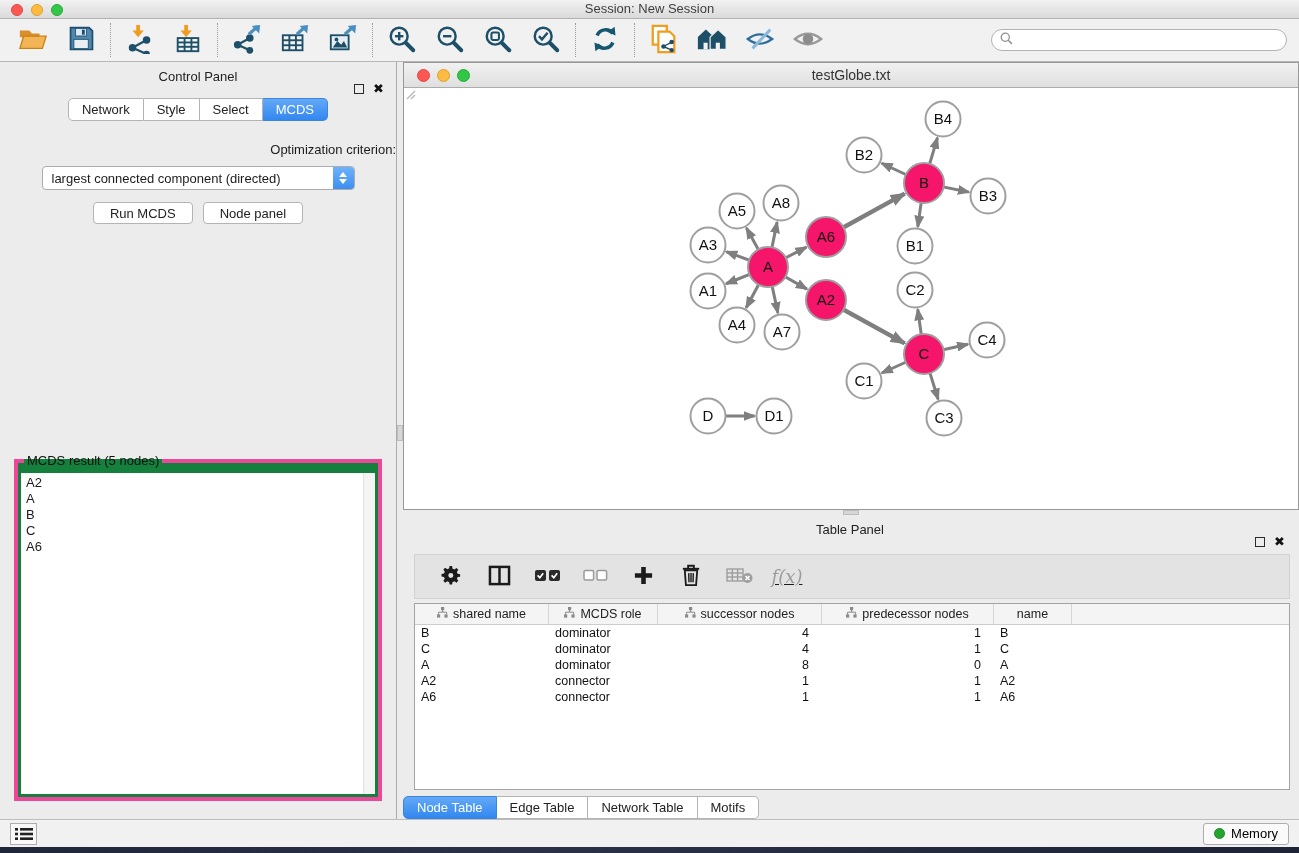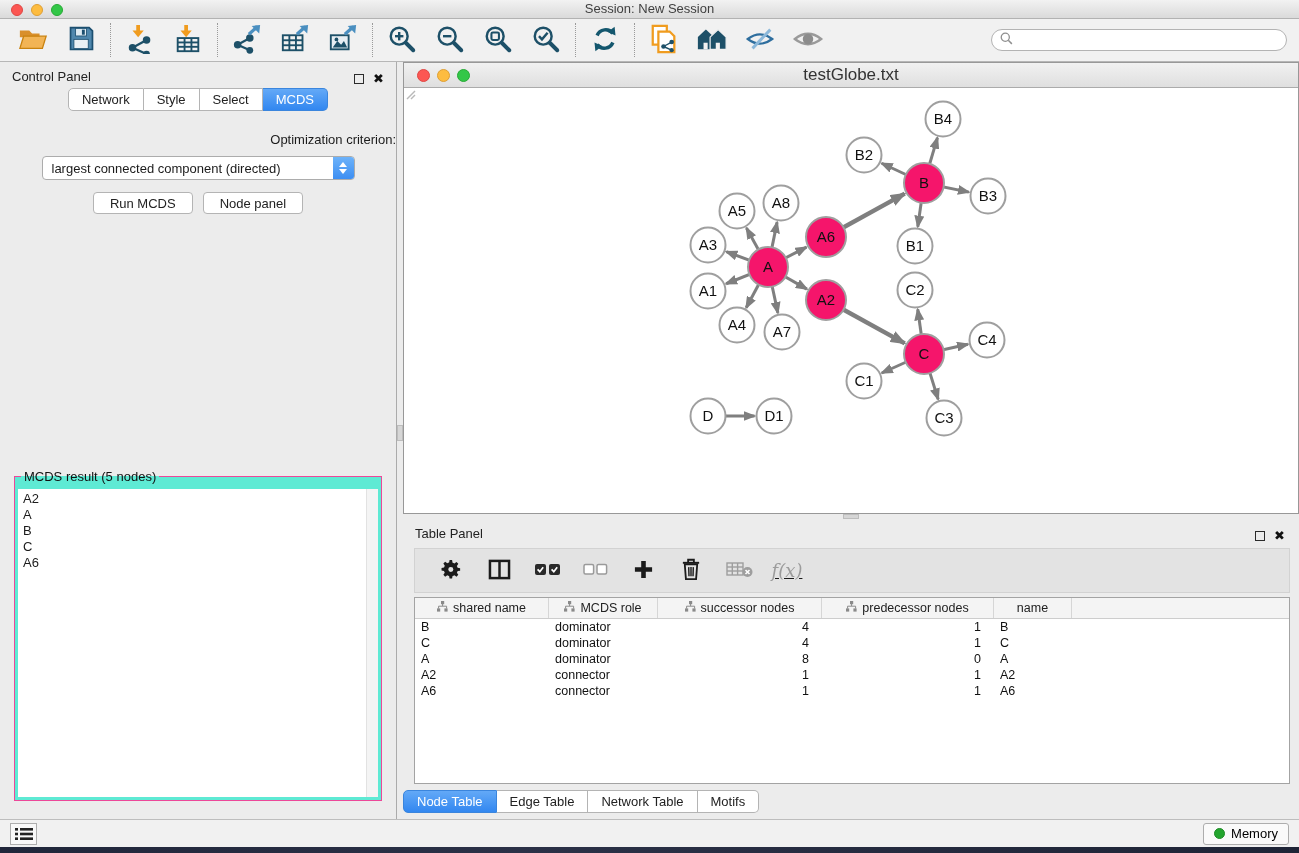--- a/index.html
+++ b/index.html
@@ -26,21 +26,21 @@
   .tsep { width:0; height:34px; border-left:1px dotted #9a9a9a; margin:0 8px; }
   .searchbox { margin-left:auto; width:296px; height:22px; border:1px solid #b3b3b3;
     border-radius:11px; background:#fff; display:flex; align-items:center; padding:0 8px; gap:5px; }
   .searchbox input { border:none; outline:none; flex:1; font-size:12px; background:transparent; }
 
   
   .main { display:flex; height:757px; }
 
   
   .cpanel { width:397px; background:#ececec; border-right:1px solid #ababab; position:relative; }
-  .panel-head { display:flex; align-items:flex-end; padding:7px 12px 4px 12px; }
+  .panel-head { display:flex; align-items:center; padding:7px 12px 4px 12px;flex-direction:column; }
   .panel-head .ptitle { font-size:13px; color:#222; }
   .panel-ctrls { margin-left:auto; display:flex; align-items:center; gap:9px; }
   .float-sq { width:10px; height:10px; border:1.6px solid #2b2b2b; display:inline-block; }
   .close-x { font-weight:bold; font-size:13px; color:#111; line-height:10px; }
 
   .seg { display:flex; justify-content:center; }
   .seg .segbtn { font-size:13px; padding:3px 13px; background:#fff; border:1px solid #b4b4b4;
     border-left-width:0; color:#222; cursor:default; }
   .seg .segbtn:first-child { border-left-width:1px; border-radius:5px 0 0 5px; }
   .seg .segbtn:last-child { border-radius:0 5px 5px 0; }
@@ -54,41 +54,41 @@
     display:flex; flex-direction:column; align-items:center; justify-content:center; gap:2px; }
   .chev-up { width:0; height:0; border-left:4px solid transparent; border-right:4px solid transparent;
     border-bottom:5px solid #fff; }
   .chev-dn { width:0; height:0; border-left:4px solid transparent; border-right:4px solid transparent;
     border-top:5px solid #fff; }
   .btnrow { display:flex; justify-content:center; gap:10px; margin-top:12px; }
   .macbtn { height:22px; padding:0 16px; background:#fff; border:1px solid #b4b4b4;
     border-radius:4px; font-size:13px; color:#222; cursor:default; }
 
   fieldset.result { position:absolute; left:14px; right:14px; top:391px; bottom:18px;
-    border:1px solid #ec4899; padding:3px; background:#5eead4;margin-top:16px; }
+    border:4px solid #ec4899; padding:3px; background:#15803d; }
   fieldset.result legend { font-size:13px; padding:0 3px; margin-left:3px; color:#111; }
   .resultlist { position:absolute; left:3px; right:3px; top:5px; bottom:3px; background:#fff;
     font-size:13px; padding:2px 5px; line-height:16px; overflow:hidden; }
   .resultlist .scrolltrack { position:absolute; right:0; top:0; bottom:0; width:12px;
     background:#f4f4f4; border-left:1px solid #e2e2e2; }
 
   
   .vdivider { width:6px; background:#ececec; position:relative; }
   .vgrip { position:absolute; left:0px; top:363px; width:6px; height:16px;
     background:#d6d6d6; border:1px solid #bdbdbd; }
 
   
   .rightcol { flex:1; display:flex; flex-direction:column; background:#ececec; }
 
   
   .netwin { height:452px; border:1px solid #989898; display:flex; flex-direction:column;
     background:#fff; position:relative; }
   .net-titlebar { height:25px; background:linear-gradient(#f1f1f1,#dfdfdf);
     border-bottom:1px solid #ababab; position:relative; flex:none; }
-  .net-titlebar .title { text-align:center; line-height:24px; font-size:17px; color:#333; }
+  .net-titlebar .title { text-align:center; line-height:24px; font-size:14px; color:#333; }
   .net-lights { position:absolute; left:13px; top:6px; display:flex; gap:7px; }
   .net-light { width:13px; height:13px; border-radius:50%; }
   .net-canvas { flex:1; position:relative; background:#fff; }
   .net-canvas svg { position:absolute; left:0; top:0; }
   .resize-grip { position:absolute; right:1px; bottom:1px; width:12px; height:12px; }
 
   
   .hdivider { height:6px; position:relative; }
   .hgrip { position:absolute; left:50%; top:0; transform:translateX(-50%);
     width:16px; height:5px; background:#d6d6d6; border:1px solid #bdbdbd; }

